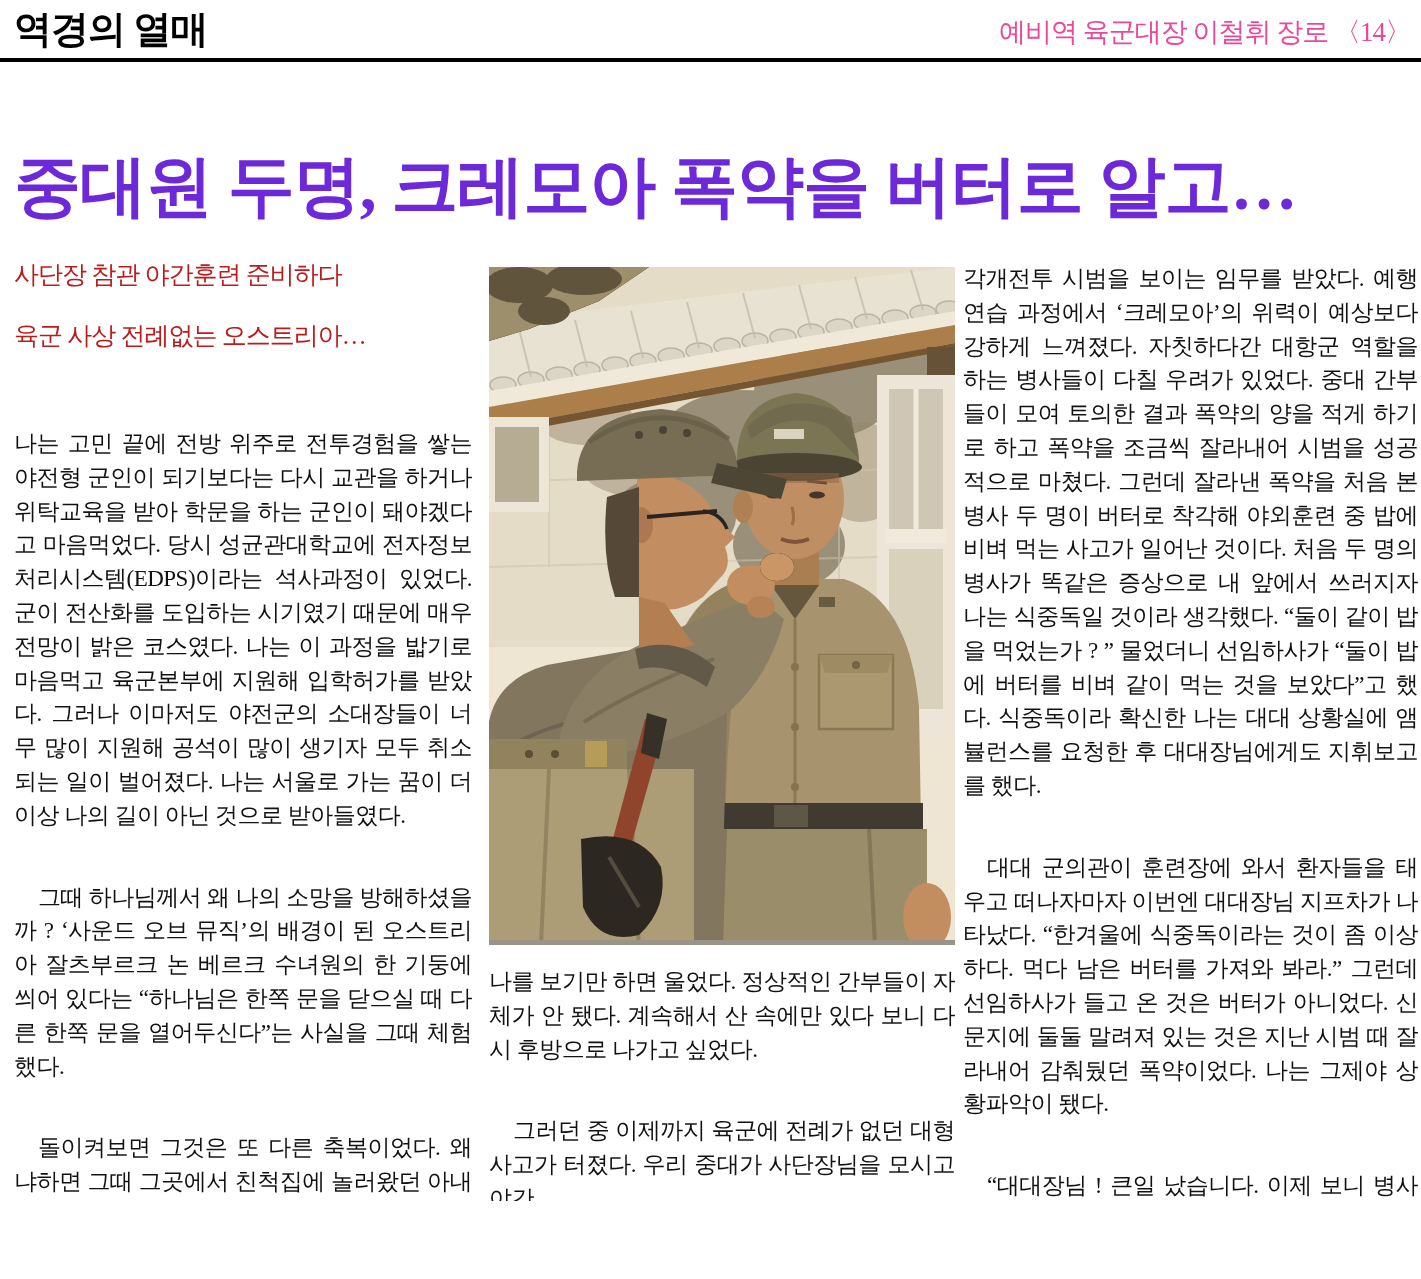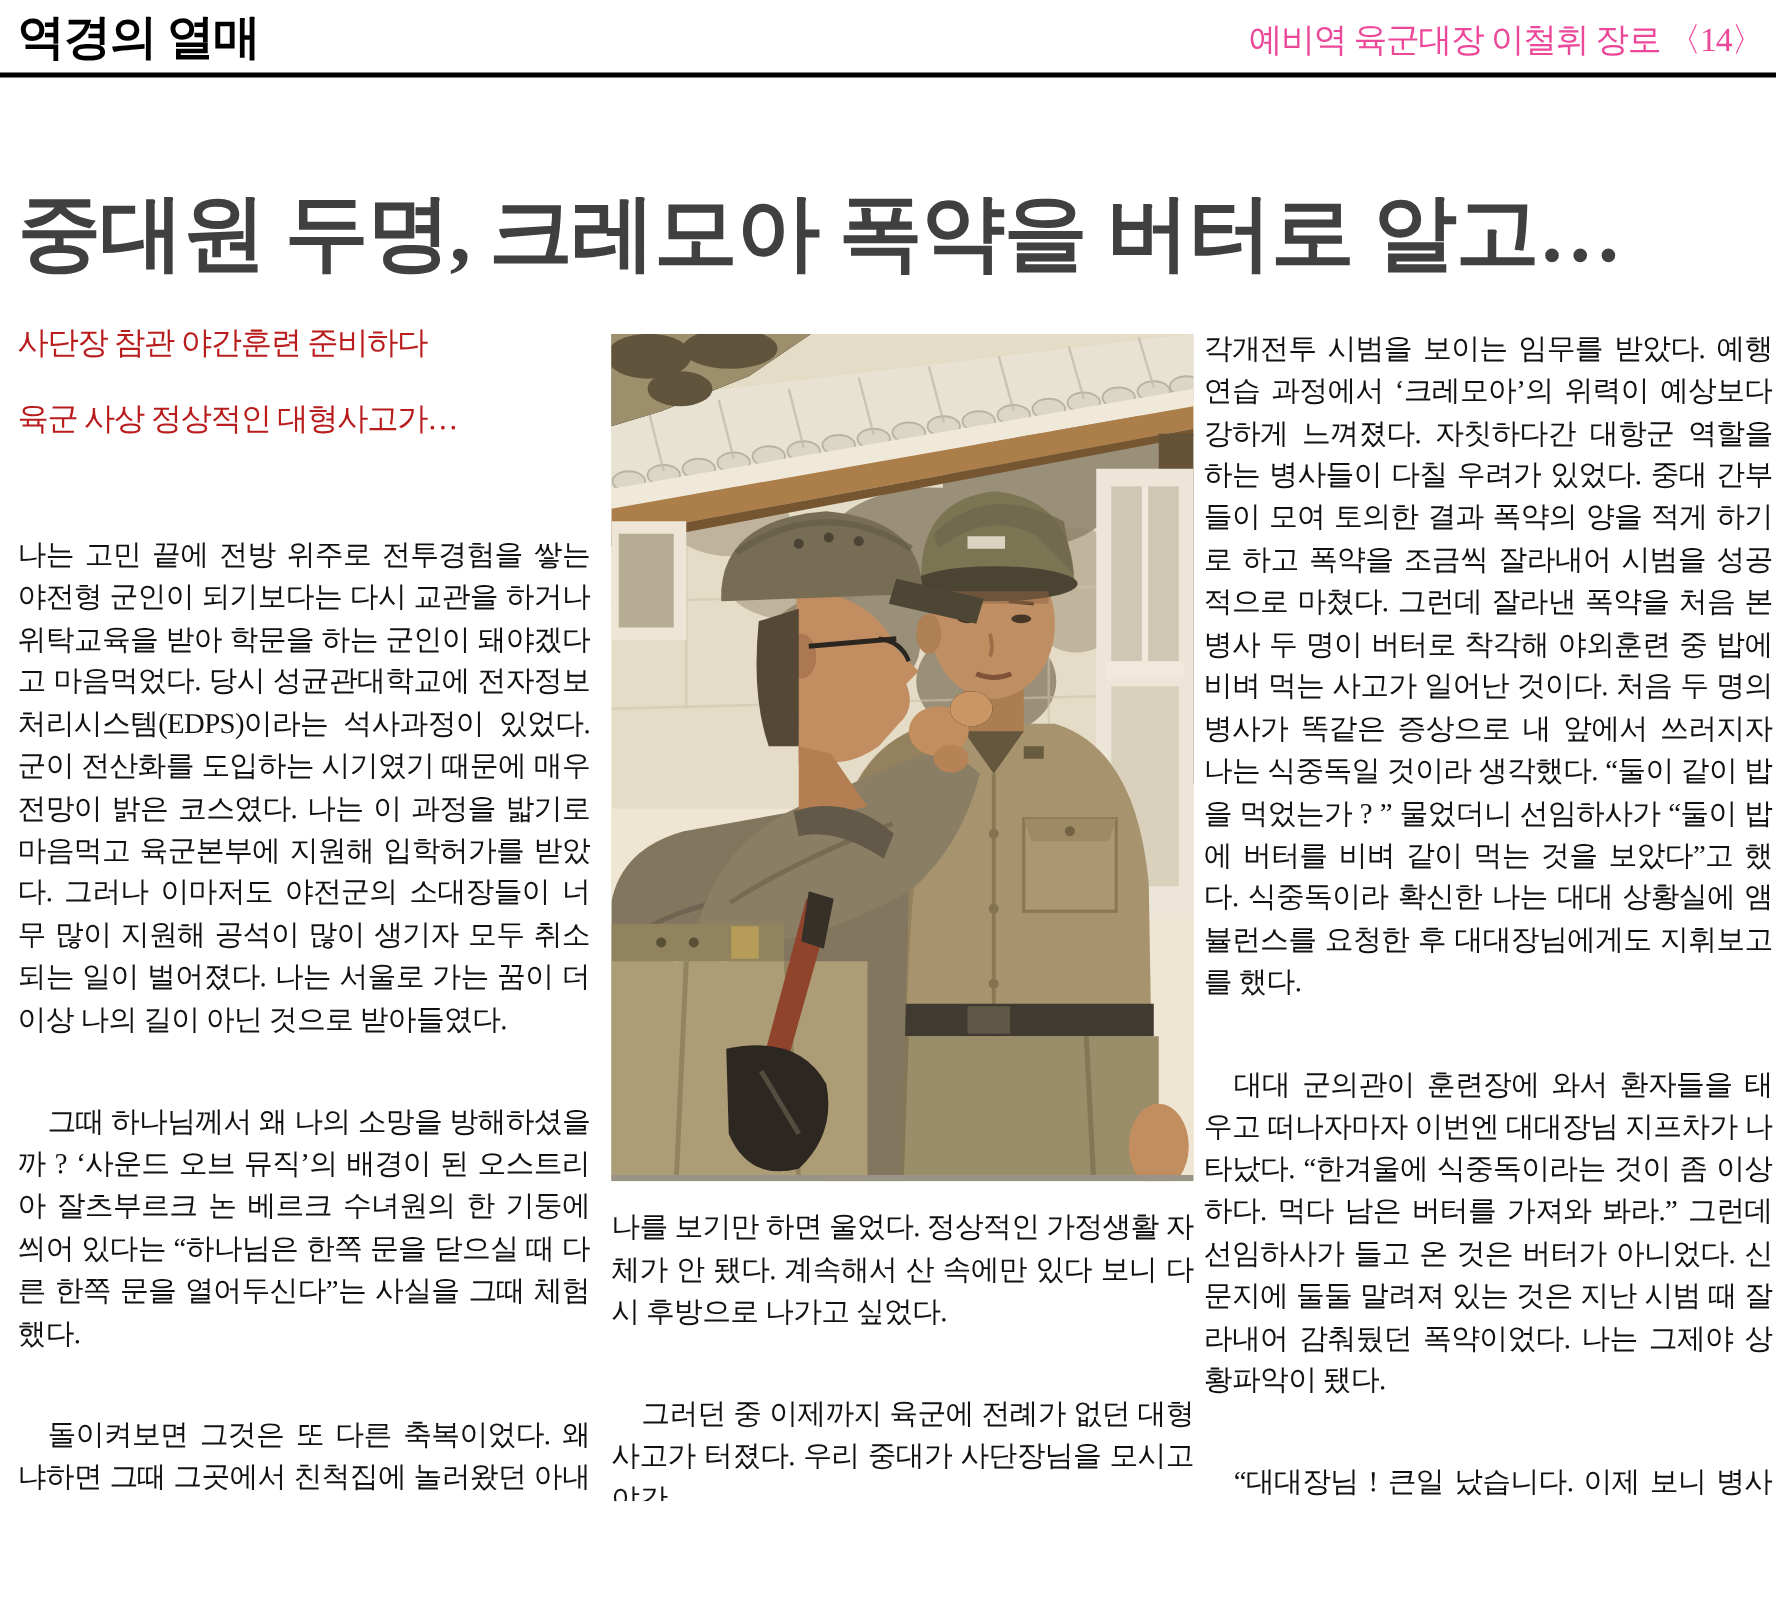--- a/index.html
+++ b/index.html
@@ -11,21 +11,21 @@
     position:absolute;left:14px;top:4px;font-size:38px;font-weight:bold;
     color:#000;letter-spacing:-1px;font-family:"Liberation Serif", serif;
   }
   .masthead-right{
     position:absolute;right:10px;top:14px;font-size:27px;color:#ec4899;
     letter-spacing:-1px;font-family:"Liberation Serif", serif;
   }
   .top-rule{position:absolute;left:0;right:0;top:58px;height:4px;background:#000;}
   .headline{
     position:absolute;left:14px;top:96px;width:1400px;font-size:67px;
-    font-weight:bold;color:#404040;letter-spacing:-1px;white-space:nowrap;
+    font-weight:bold;color:#6d28d9;letter-spacing:-1px;white-space:nowrap;
     font-family:"Liberation Serif", serif;
   }
   .col{position:absolute;text-align:justify;word-break:break-all;}
   .col p{margin:0;padding:0;}
   .body-text{font-size:23px;line-height:33.8px;letter-spacing:-0.5px;color:#111;}
   .body-text p.indent{text-indent:24px;margin-top:48px;}
   .col-left{left:14px;top:258px;width:458px;height:1021px;overflow:hidden;}
   .subhead{
     font-size:25px;color:#b91c1c;letter-spacing:-1px;line-height:34px;
     margin:0 0 27px 0;font-weight:500;text-align:left;word-break:keep-all;
@@ -48,21 +48,21 @@
 <div class="page">
 
   <div class="masthead-left">역경의 열매</div>
   <div class="masthead-right">예비역 육군대장 이철휘 장로 〈14〉</div>
   <div class="top-rule"></div>
 
   <h1 class="headline">중대원 두명, 크레모아 폭약을 버터로 알고…</h1>
 
   <div class="col col-left">
     <div class="subhead">사단장 참관 야간훈련 준비하다</div>
-    <div class="subhead">육군 사상 정상적인 대형사고가…</div>
+    <div class="subhead">육군 사상 전례없는 오스트리아…</div>
     <div class="body-text">
       <p>나는 고민 끝에 전방 위주로 전투경험을 쌓는 야전형 군인이 되기보다는 다시 교관을 하거나 위탁교육을 받아 학문을 하는 군인이 돼야겠다고 마음먹었다. 당시 성균관대학교에 전자정보처리시스템(EDPS)이라는 석사과정이 있었다. 군이 전산화를 도입하는 시기였기 때문에 매우 전망이 밝은 코스였다. 나는 이 과정을 밟기로 마음먹고 육군본부에 지원해 입학허가를 받았다. 그러나 이마저도 야전군의 소대장들이 너무 많이 지원해 공석이 많이 생기자 모두 취소되는 일이 벌어졌다. 나는 서울로 가는 꿈이 더 이상 나의 길이 아닌 것으로 받아들였다.</p>
       <p class="indent">그때 하나님께서 왜 나의 소망을 방해하셨을까 ? ‘사운드 오브 뮤직’의 배경이 된 오스트리아 잘츠부르크 논 베르크 수녀원의 한 기둥에 씌어 있다는 “하나님은 한쪽 문을 닫으실 때 다른 한쪽 문을 열어두신다”는 사실을 그때 체험했다.</p>
       <p class="indent">돌이켜보면 그것은 또 다른 축복이었다. 왜냐하면 그때 그곳에서 친척집에 놀러왔던 아내를 만나게 되었기 때문이다. 지금 생각해도 가슴이 설렌다. 그 후로 함께 교제하면서 사랑을 키워갔고 지금의 가정을 이뤘다. 결혼하고 비무장지대 남방한계선 경계초소(GOP)에서 중대장을 시작했다. GOP 중대장은 너무나 힘들고 어려웠다. 24시간 내내 부대에 있어야 한다. 민간인은 구경도 못하고 한 달에 고작 2박3일 동안 외박을 나갈 뿐이다. 그래서 딸아이는 낯선</p>
     </div>
   </div>
 
   <div class="col col-mid">
     <div class="photo-wrap">
 
@@ -243,21 +243,21 @@
           <polygon points="158,446 178,452 170,492 152,486" fill="#2a2520"></polygon>
           <path d="M92 572 Q150 560 172 600 Q180 640 150 668 Q110 678 94 640 Z" fill="#1f1c18"></path>
           <line x1="120" y1="590" x2="150" y2="640" stroke="#4a443a" stroke-width="4"></line>
         </g>
 
         <rect width="466" height="678" fill="#d8b88a" opacity="0.08"></rect>
         <rect y="673" width="466" height="5" fill="#9a9488"></rect>
       </svg>
     </div>
     <div class="body-text">
-      <p>나를 보기만 하면 울었다. 정상적인 가정생활 자체가 안 됐다. 계속해서 산 속에만 있다 보니 다시 후방으로 나가고 싶었다.</p>
+      <p>나를 보기만 하면 울었다. 정상적인 간부들이 자체가 안 됐다. 계속해서 산 속에만 있다 보니 다시 후방으로 나가고 싶었다.</p>
       <p class="indent">그러던 중 이제까지 육군에 전례가 없던 대형 사고가 터졌다. 우리 중대가 사단장님을 모시고 야간</p>
     </div>
   </div>
 
   <div class="col col-right">
     <div class="body-text">
       <p>각개전투 시범을 보이는 임무를 받았다. 예행연습 과정에서 ‘크레모아’의 위력이 예상보다 강하게 느껴졌다. 자칫하다간 대항군 역할을 하는 병사들이 다칠 우려가 있었다. 중대 간부들이 모여 토의한 결과 폭약의 양을 적게 하기로 하고 폭약을 조금씩 잘라내어 시범을 성공적으로 마쳤다. 그런데 잘라낸 폭약을 처음 본 병사 두 명이 버터로 착각해 야외훈련 중 밥에 비벼 먹는 사고가 일어난 것이다. 처음 두 명의 병사가 똑같은 증상으로 내 앞에서 쓰러지자 나는 식중독일 것이라 생각했다. “둘이 같이 밥을 먹었는가 ? ” 물었더니 선임하사가 “둘이 밥에 버터를 비벼 같이 먹는 것을 보았다”고 했다. 식중독이라 확신한 나는 대대 상황실에 앰뷸런스를 요청한 후 대대장님에게도 지휘보고를 했다.</p>
       <p class="indent">대대 군의관이 훈련장에 와서 환자들을 태우고 떠나자마자 이번엔 대대장님 지프차가 나타났다. “한겨울에 식중독이라는 것이 좀 이상하다. 먹다 남은 버터를 가져와 봐라.” 그런데 선임하사가 들고 온 것은 버터가 아니었다. 신문지에 둘둘 말려져 있는 것은 지난 시범 때 잘라내어 감춰뒀던 폭약이었다. 나는 그제야 상황파악이 됐다.</p>
       <p class="indent">“대대장님 ! 큰일 났습니다. 이제 보니 병사들이 먹은 건 버터가 아니라 폭약 덩어리입니다.” 내 얘기를 듣는 대대장님의 낯빛이 점점 하얗게 변하는 것을 보았다. 대대장님은 신속히 무전으로 헬기지원을 요청하셨다. 나는 그 길로 연대장님에게 불려갔다. “자네는 육군 역사에 없는 사고를 저질렀으니 나를 원망하지 말고 새 길을 찾기 바라네.” 그러더니 중대장 보직해임 명령서에 내가 보라는 듯이 아주 천천히 서명을 하셨다.</p>
     </div>

